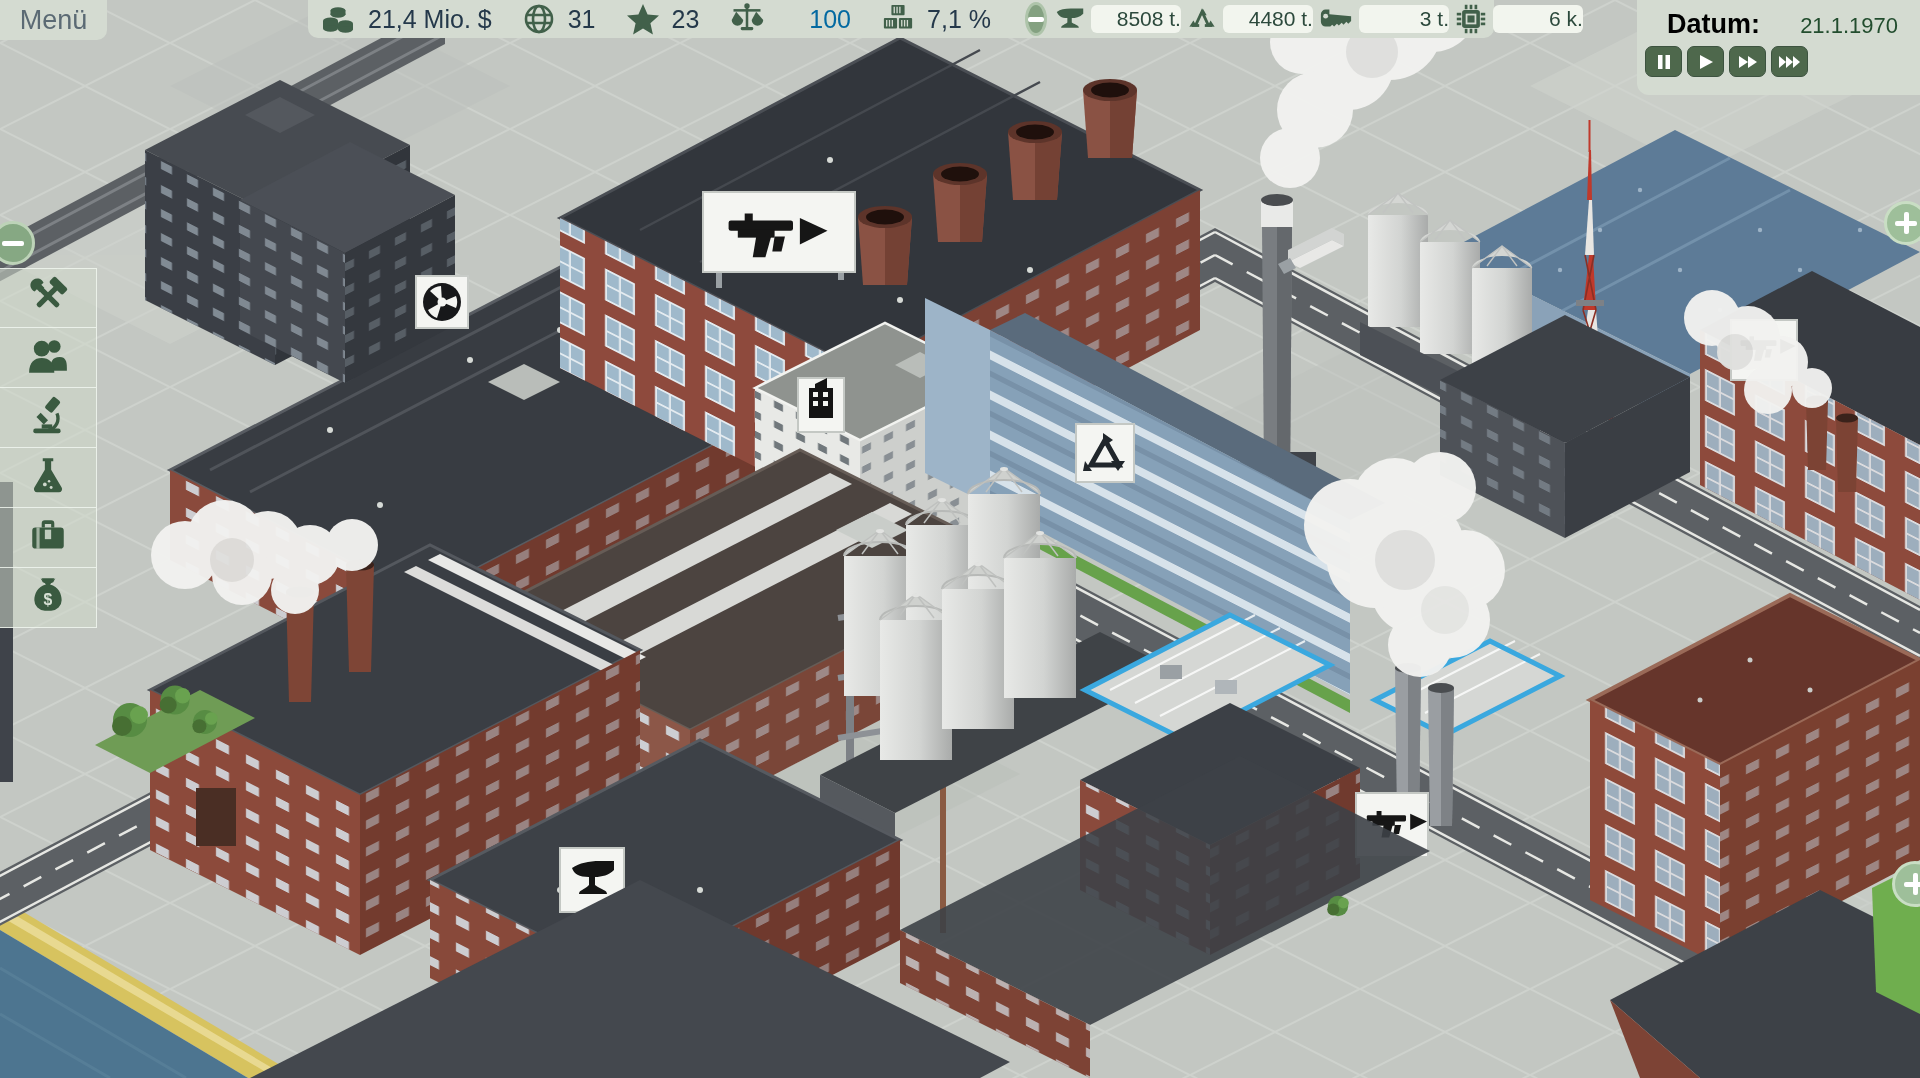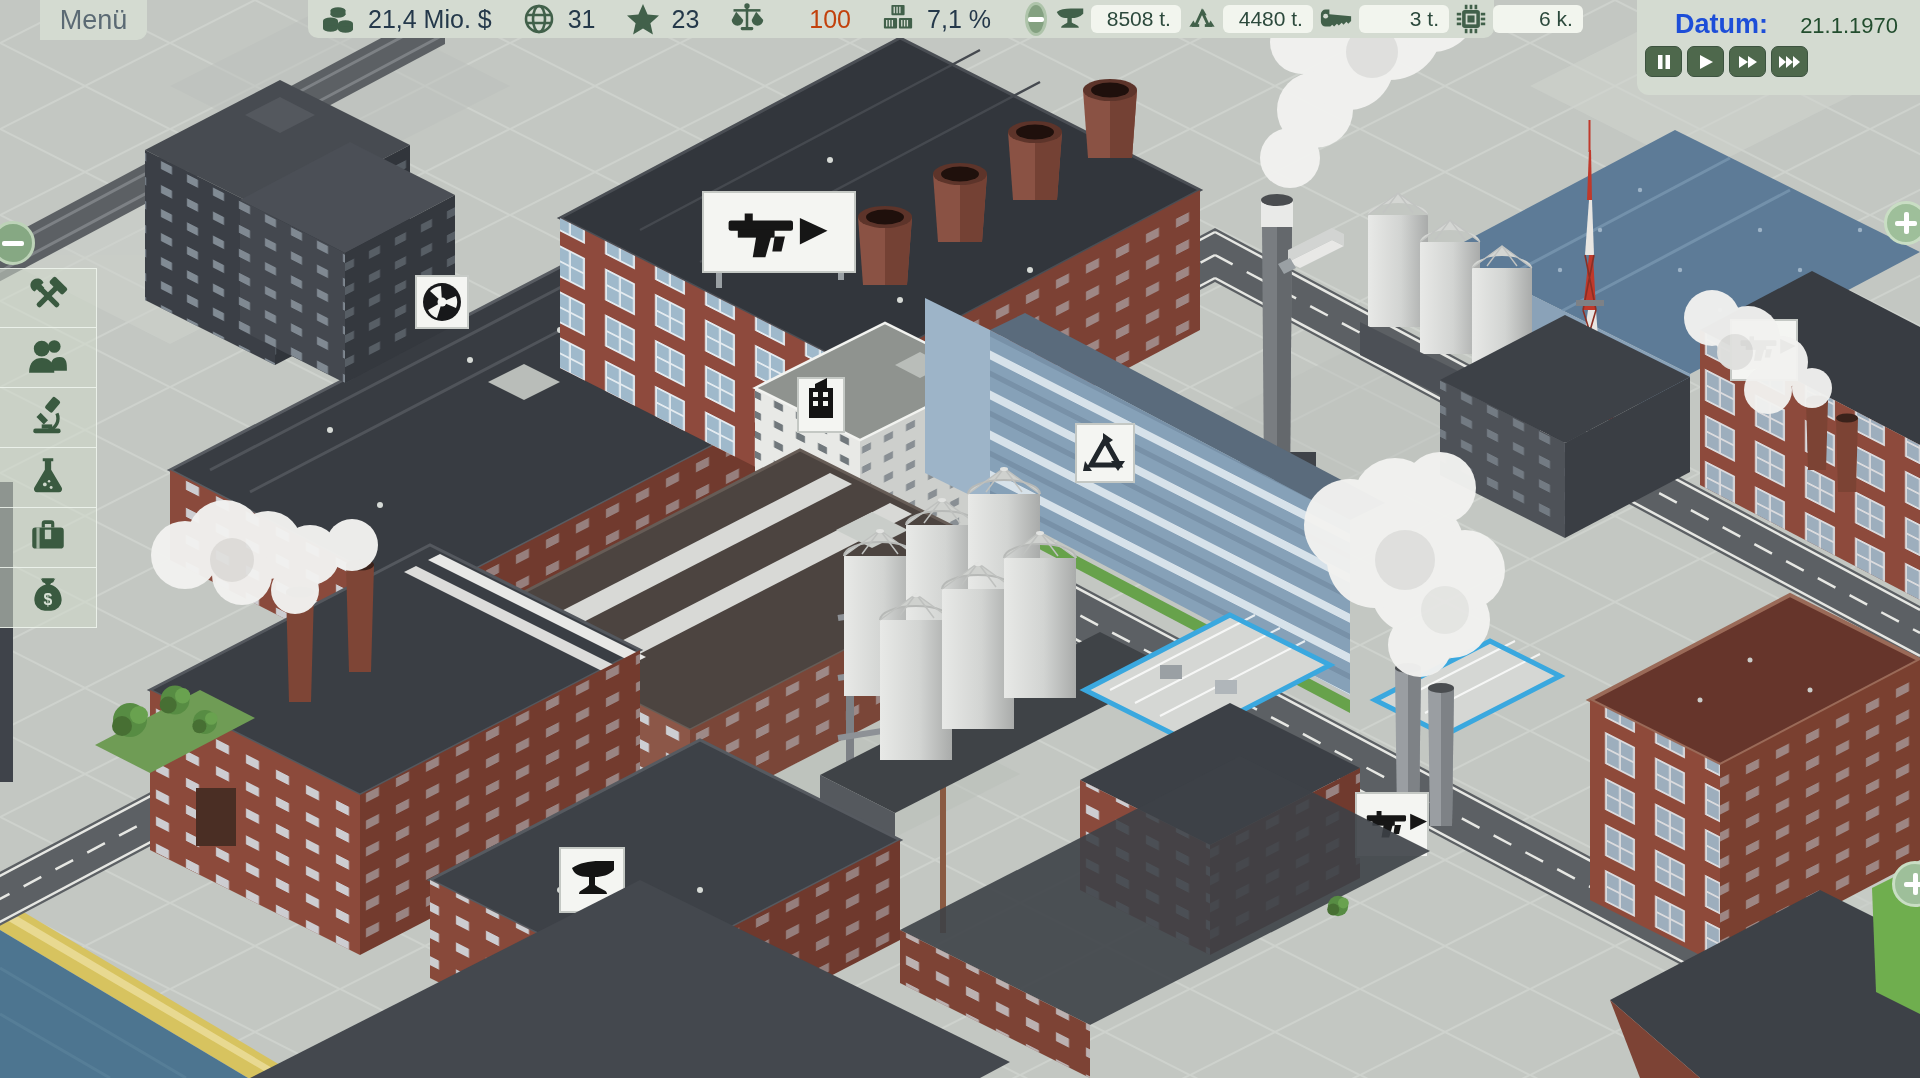--- a/index.html
+++ b/index.html
@@ -3,43 +3,43 @@
 <meta charset="utf-8">
 <style>
   html,body{margin:0;padding:0;background:#222;}
   .screen{position:relative;width:1920px;height:1078px;overflow:hidden;
           font-family:"Liberation Sans",sans-serif;background:#c3c7c2;}
   .screen svg.map{position:absolute;left:0;top:0;}
 
   
   .menu-btn{position:absolute;left:0;top:0;width:107px;height:40px;background:#d4dbd1;
             border-radius:0 0 10px 0;display:flex;align-items:center;justify-content:center;
-            font-size:27px;color:#5b6a74;cursor:pointer;margin-left:40px;}
+            font-size:27px;color:#5b6a74;cursor:pointer;}
   .stats-bar{position:absolute;left:308px;top:0;width:1186px;height:38px;background:#d4dbd1;
              border-radius:0 0 10px 10px;display:flex;align-items:center;padding:0 12px 0 14px;
              box-sizing:border-box;font-size:25px;color:#24384a;}
   .stats-bar .ico{flex:0 0 auto;display:flex;align-items:center;justify-content:center;}
   .stats-bar .val{margin:0 30px 0 12px;white-space:nowrap;}
   .stats-bar .val.money{margin-left:14px;}
-  .stats-bar .val.muted{color:#c2410c;margin-left:44px;}
+  .stats-bar .val.muted{color:#0369a1;margin-left:44px;}
   .stats-bar .val.tight{margin-right:32px;}
   .resbox{background:#f2f5ee;border-radius:6px;height:28px;min-width:90px;display:flex;
-          align-items:center;justify-content:flex-end;padding:0 10px;box-sizing:border-box;
+          align-items:center;justify-content:flex-end;padding:0 0;box-sizing:border-box;
           font-size:21px;color:#2c493c;margin:0 6px 0 6px;}
   .minus-chip{width:34px;height:34px;border-radius:50%;background:#84a181;border:3px solid #aec4aa;
               box-sizing:border-box;display:flex;align-items:center;justify-content:center;
               margin:0 8px 0 2px;cursor:pointer;}
   .minus-chip i{display:block;width:16px;height:5px;background:#fff;border-radius:2px;}
   .float-zero{position:absolute;left:1512px;top:9px;color:#eef1ec;font-size:17px;}
 
   
   .date-panel{position:absolute;left:1637px;top:0;width:283px;height:95px;background:#d4dbd1;
               border-radius:0 0 0 12px;box-sizing:border-box;padding:9px 22px 0 30px;}
   .date-row{display:flex;align-items:baseline;}
-  .date-label{font-weight:bold;font-size:27px;color:#1d4ed8;margin-left:8px;}
+  .date-label{font-weight:bold;font-size:27px;color:#000000;}
   .date-value{margin-left:auto;font-size:22px;color:#224d2e;}
   .pb-row{display:flex;gap:5px;margin-top:6px;margin-left:-22px;}
   .pb-btn{width:35px;height:29px;background:#4e684c;border:1px solid #3d5340;border-radius:7px;
           display:flex;align-items:center;justify-content:center;cursor:pointer;}
 
   
   .sidebar{position:absolute;left:0;top:268px;width:97px;}
   .side-btn{width:97px;height:60px;background:rgba(208,217,203,0.55);
             border-bottom:1px solid rgba(240,246,238,0.85);
             border-right:1px solid rgba(240,246,238,0.85);

